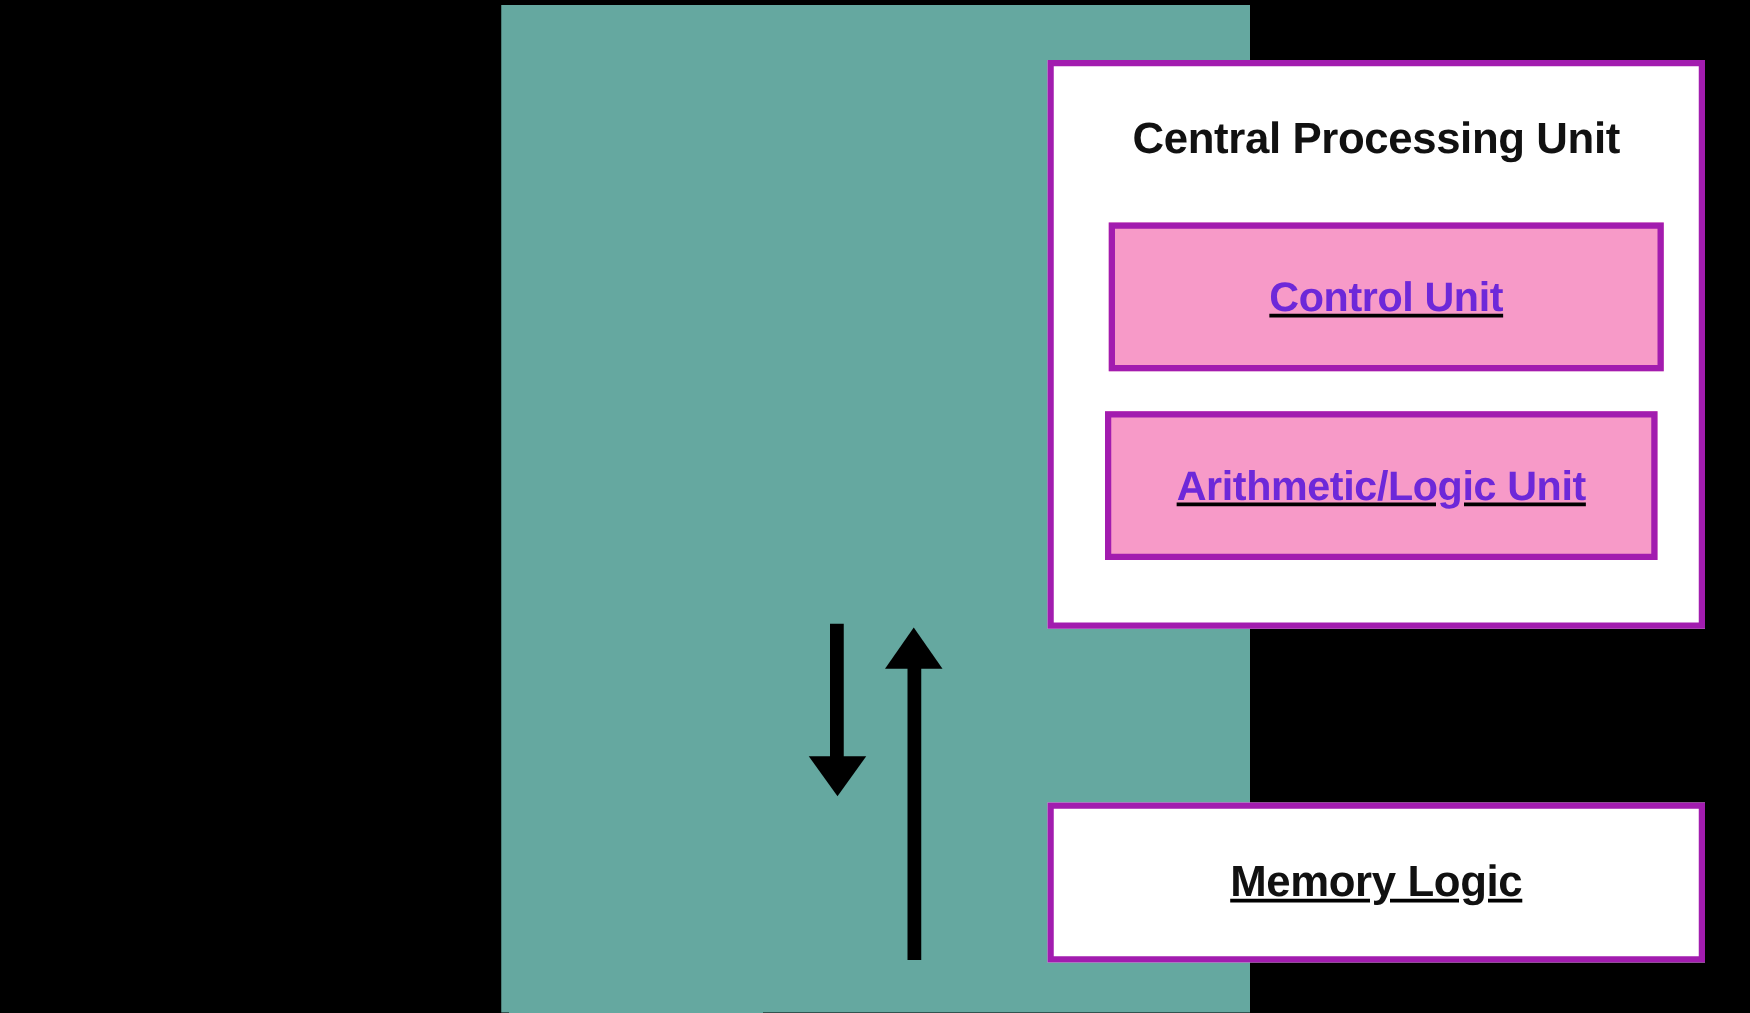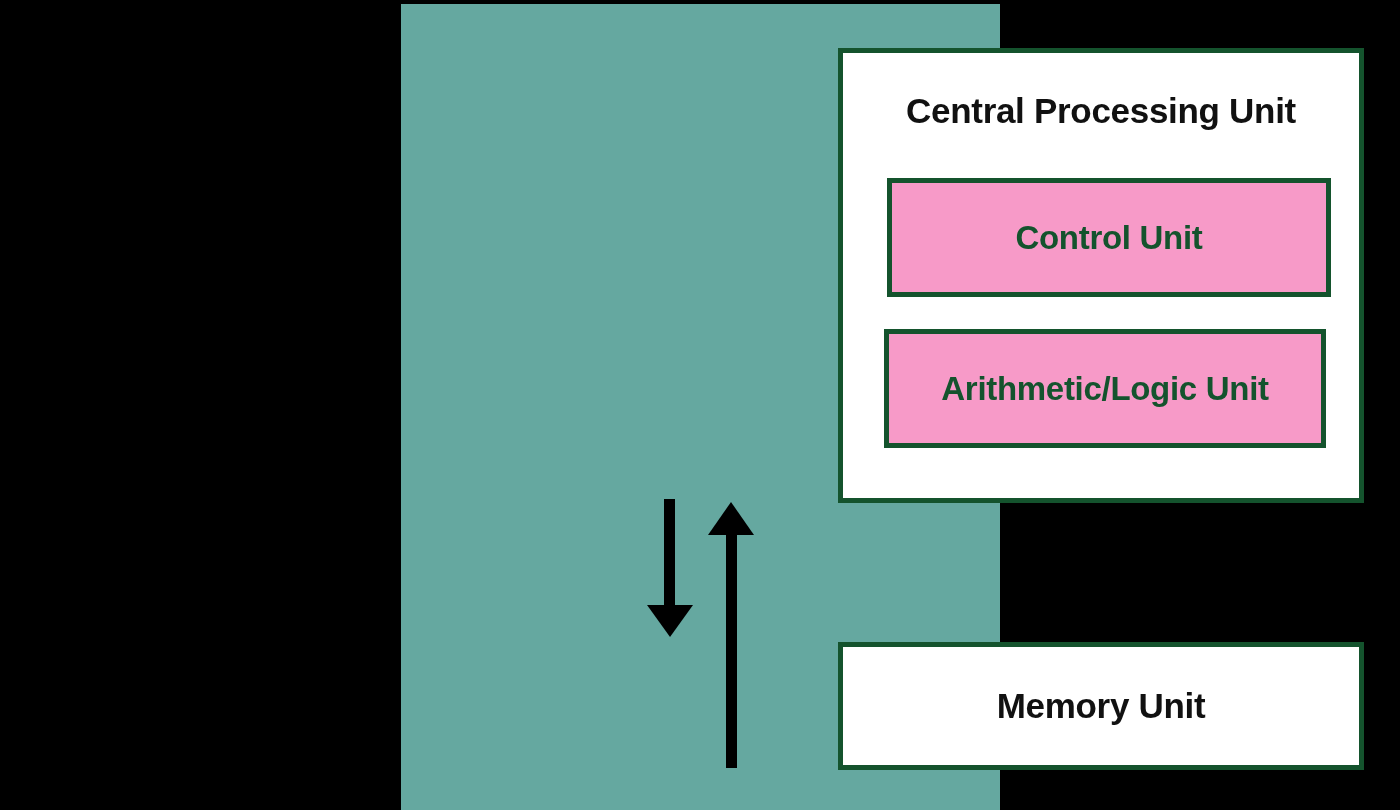--- a/index.html
+++ b/index.html
@@ -28,25 +28,26 @@
     top: 4px;
     width: 599px;
     height: 806px;
     background: #65a8a0;
   }
 
   
   .box {
     position: absolute;
     box-sizing: border-box;
-    border: 5px solid #14532d;
+    border: 5px solid #a21caf;
     display: flex;
     align-items: center;
     justify-content: center;
     text-align: center;
+    text-decoration: underline;
   }
 
   #cpu-box {
     left: 437px;
     top: 44px;
     width: 526px;
     height: 455px;
     background: #ffffff;
     display: block;
   }
@@ -75,21 +76,21 @@
     left: 41px;
     top: 276px;
     width: 442px;
     height: 119px;
     background: #f79ac8;
   }
 
   .inner-box-label {
     font-size: 33px;
     font-weight: bold;
-    color: #14532d;
+    color: #6d28d9;
     letter-spacing: -0.3px;
   }
 
   #memory-box {
     left: 437px;
     top: 638px;
     width: 526px;
     height: 128px;
     background: #ffffff;
   }
@@ -126,21 +127,21 @@
         <span class="inner-box-label">Control Unit</span>
       </div>
 
       <div id="alu-box" class="box">
         <span class="inner-box-label">Arithmetic/Logic Unit</span>
       </div>
 
     </div>
 
     <div id="memory-box" class="box" style="position:absolute;">
-      <span id="memory-label">Memory Unit</span>
+      <span id="memory-label">Memory Logic</span>
     </div>
 
   </div>
 
   <svg class="arrow-svg" viewBox="0 0 1400 810">
 
     <g>
       <rect x="664" y="499" width="11" height="113" fill="#000000"></rect>
       <polygon points="647,605 693,605 670,637" fill="#000000"></polygon>
     </g>

